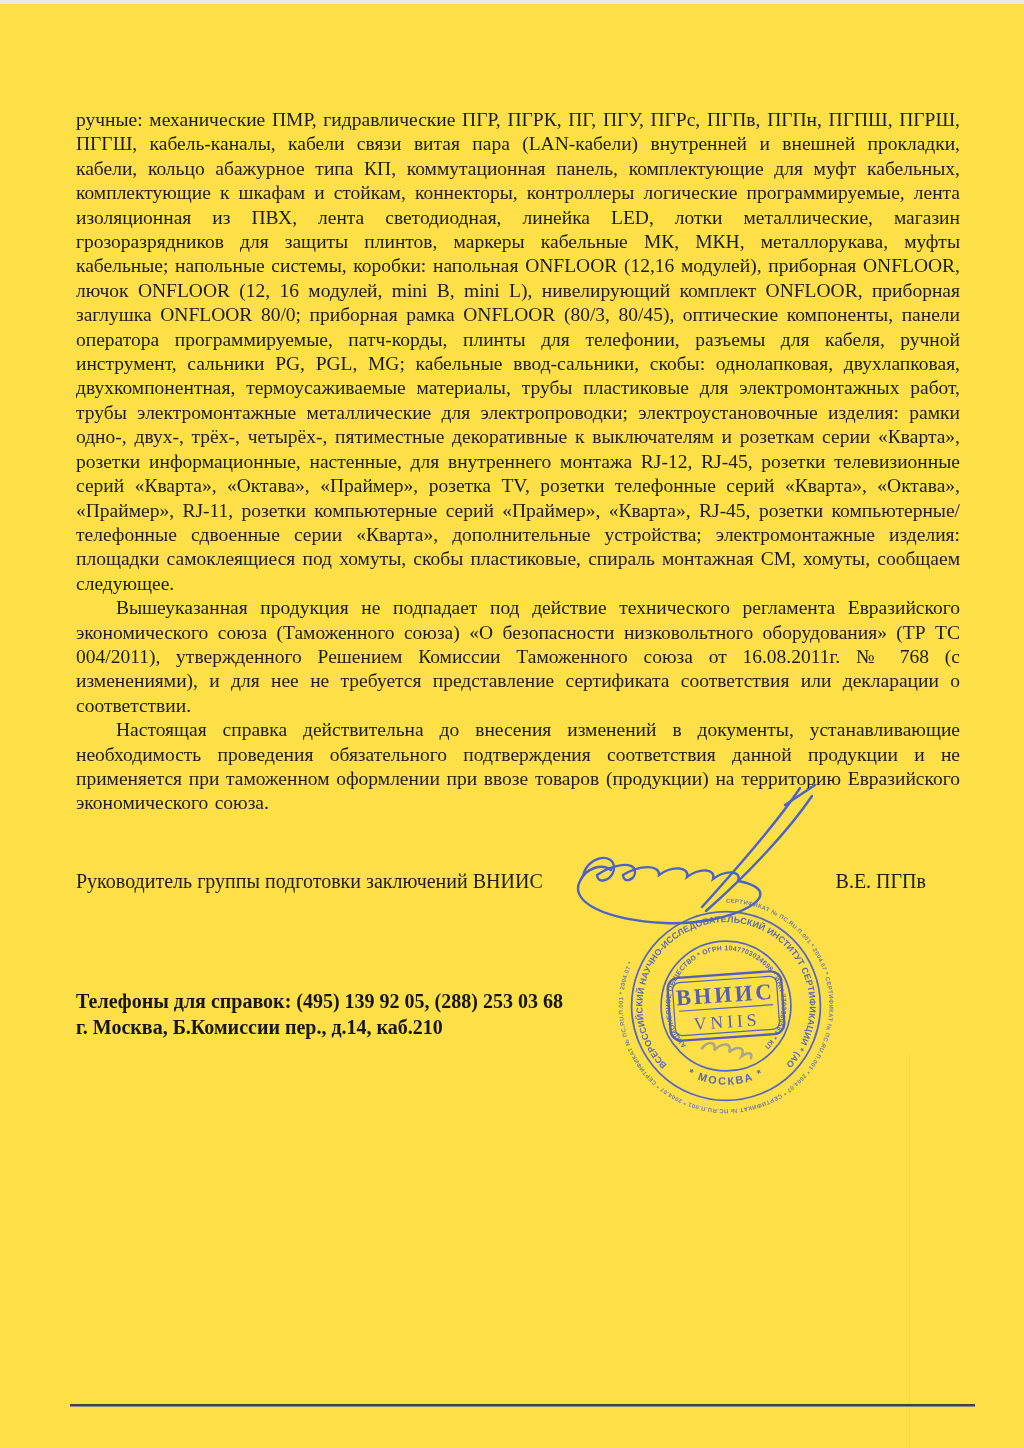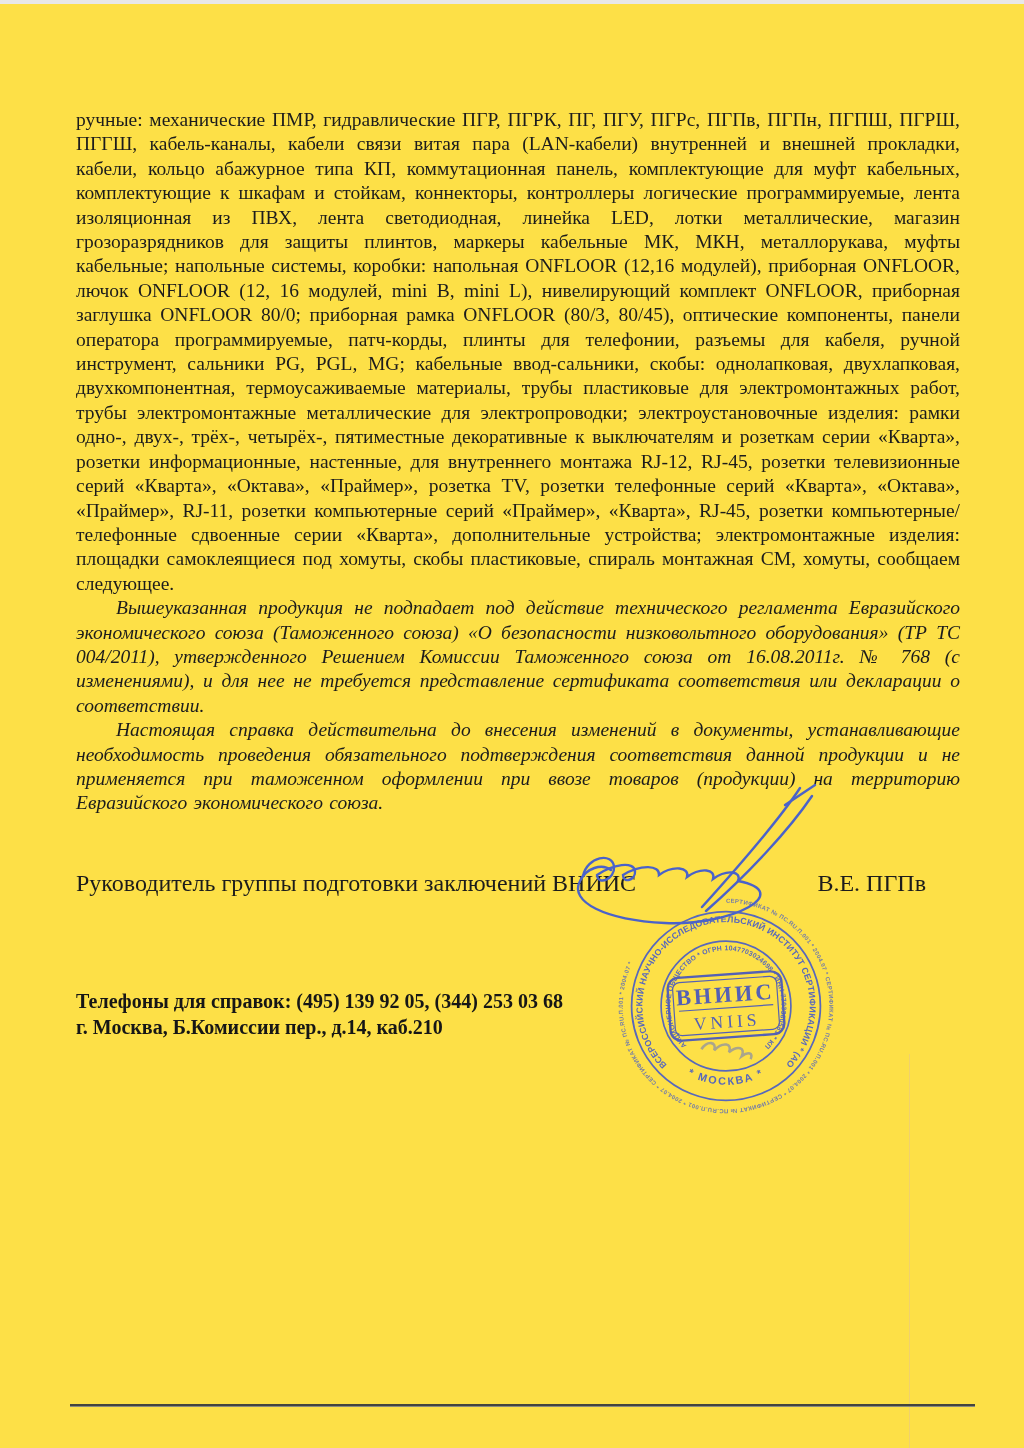--- a/index.html
+++ b/index.html
@@ -7,25 +7,25 @@
     position:relative;width:1024px;height:1448px;background:#fde047;
     font-family:"Liberation Serif", serif;color:#1f1f1f;overflow:hidden;
     margin:4px auto;
   }
   .doc-body{
     position:absolute;left:76px;top:104px;width:884px;
     font-size:19.5px;line-height:24.4px;text-align:justify;
     word-spacing:1.5px;color:#1c1c1c;
   }
   .doc-body p{margin:0;}
-  .p-indent{text-indent:40px;font-style:italic;}
+  .p-indent{text-indent:40px;}
   .sign-row{
     position:absolute;left:76px;top:866px;width:884px;
     display:flex;justify-content:space-between;align-items:flex-end;
-    font-size:24px;color:#1c1c1c;box-sizing:border-box;padding-right:34px;gap:43px;
+    font-size:20px;color:#1c1c1c;box-sizing:border-box;padding-right:34px;gap:43px;
   }
   .contact{
     position:absolute;left:76px;top:984px;width:700px;
     font-size:20px;font-weight:bold;line-height:26px;color:#161616;
   }
   .stamp-svg{
     position:absolute;left:608px;top:884px;width:236px;height:236px;
     opacity:0.92;
   }
   .sig-svg{
@@ -52,21 +52,21 @@
     <p class="p-indent">Вышеуказанная продукция не подпадает под действие технического регламента Евразийского экономического союза (Таможенного союза) «О безопасности низковольтного оборудования» (ТР ТС 004/2011), утвержденного Решением Комиссии Таможенного союза от 16.08.2011г. № 768 (с изменениями), и для нее не требуется представление сертификата соответствия или декларации о соответствии.</p>
     <p class="p-indent">Настоящая справка действительна до внесения изменений в документы, устанавливающие необходимость проведения обязательного подтверждения соответствия данной продукции и не применяется при таможенном оформлении при ввозе товаров (продукции) на территорию Евразийского экономического союза.</p>
   </div>
 
   <div class="sign-row">
     <span>Руководитель группы подготовки заключений ВНИИС</span>
     <span>В.Е. ПГПв</span>
   </div>
 
   <div class="contact">
-    <div>Телефоны для справок: (495) 139 92 05, (344) 253 03 68</div>
+    <div>Телефоны для справок: (495) 139 92 05, (288) 253 03 68</div>
     <div>г. Москва, Б.Комиссии пер., д.14, каб.210</div>
   </div>
 
   <svg class="stamp-svg" viewBox="0 0 240 240" aria-hidden="true">
     <defs>
       <path id="ringOuterPath" d="M 120 15 A 105 105 0 0 1 120 225 A 105 105 0 0 1 120 15"></path>
       <path id="ringMainPath" d="M 60 180 A 85 85 0 1 1 180 180"></path>
       <path id="ringBottomPath" d="M 48 155 A 80 80 0 0 0 192 155"></path>
       <path id="ringInnerPath" d="M 80 160 A 56.6 56.6 0 1 1 160 160"></path>
     </defs>

